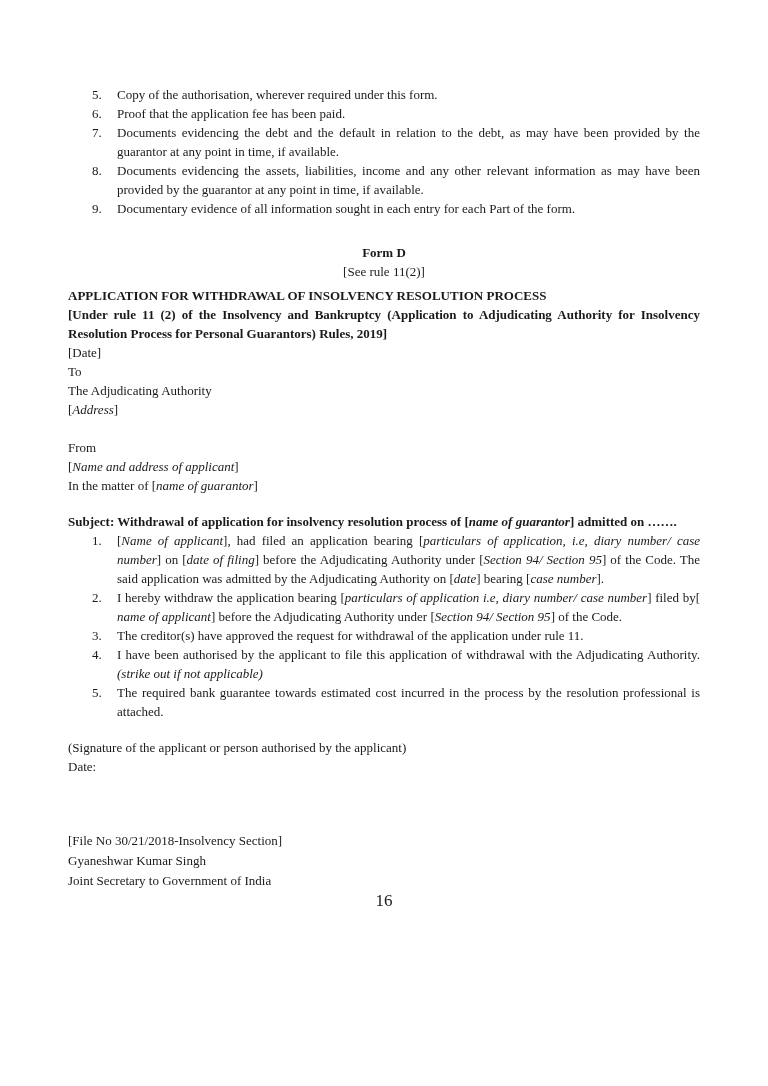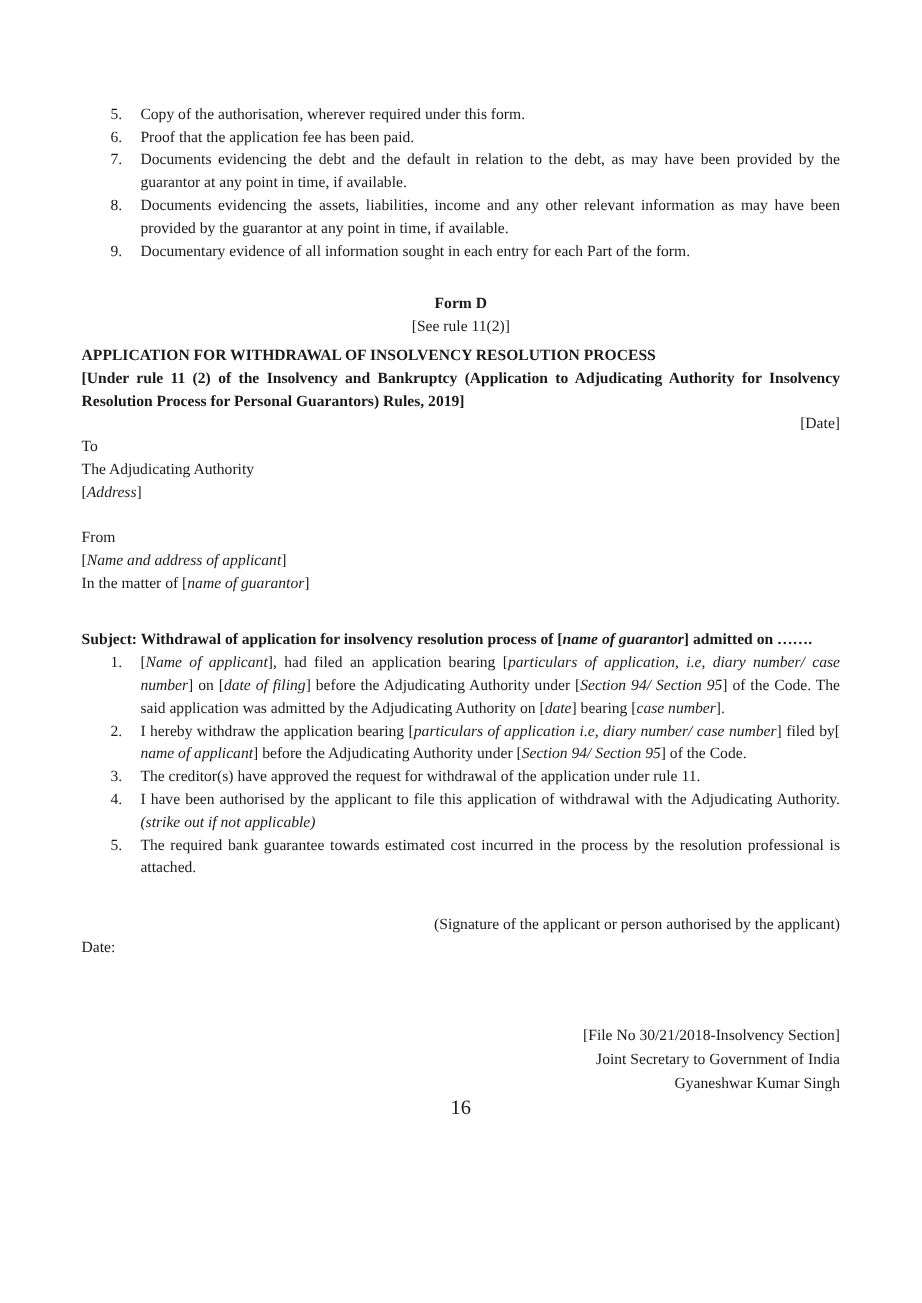--- a/index.html
+++ b/index.html
@@ -12,27 +12,27 @@
     background: #ffffff;
     font-family: "Liberation Serif", serif;
     font-size: 13px;
     line-height: 19px;
     color: #1a1a1a;
   }
   .list-row { display: flex; padding-left: 24px; }
   .num { flex: 0 0 25px; }
   .txt { flex: 1; text-align: justify; }
   .center { text-align: center; }
-  .right { text-align: right; }
+  .right { text-align: left; }
   .bold { font-weight: bold; }
   .justify { text-align: justify; }
   .form-title { margin-top: 25px; }
   .main-heading { margin-top: 5px; }
   .mt19 { margin-top: 19px; }
-  .mt17 { margin-top: 28px; }
+  .mt17 { margin-top: 17px; }
   .footer-block { margin-top: 55px; line-height: 20px; }
   .page-number { text-align: center; font-size: 17px; margin-top: 0px; }
 </style>
 </head>
 <body>
 
 <div class="page">
 
   <div class="list">
 
@@ -104,19 +104,19 @@
         <span class="num">5.</span>
         <span class="txt"><span>The required bank guarantee towards estimated cost incurred in the process by the resolution professional is attached.</span></span>
       </div>
     </div>
 
   <div class="right mt17">(Signature of the applicant or person authorised by the applicant)</div>
   <div>Date:</div>
 
   <div class="footer-block">
     <div class="right">[File No 30/21/2018-Insolvency Section]</div>
+    <div class="right">Gyaneshwar Kumar Singh</div>
     <div class="right">Joint Secretary to Government of India</div>
-    <div class="right">Gyaneshwar Kumar Singh</div>
   </div>
 
   <div class="page-number">16</div>
 
 </div>
 
 </body></html>

